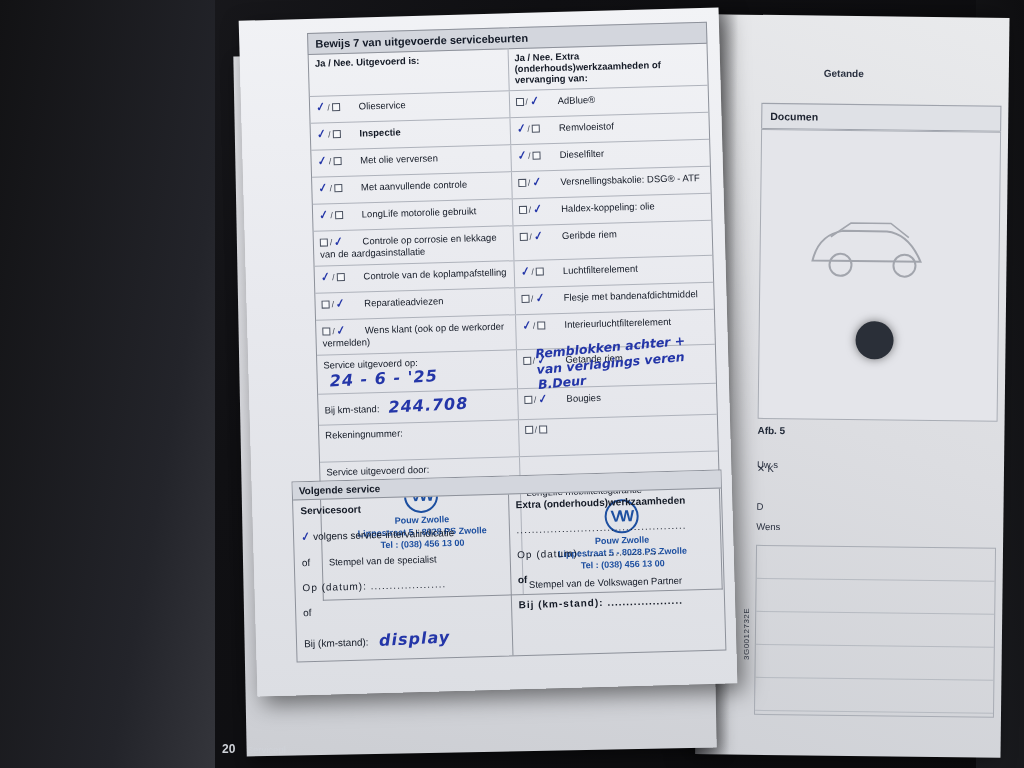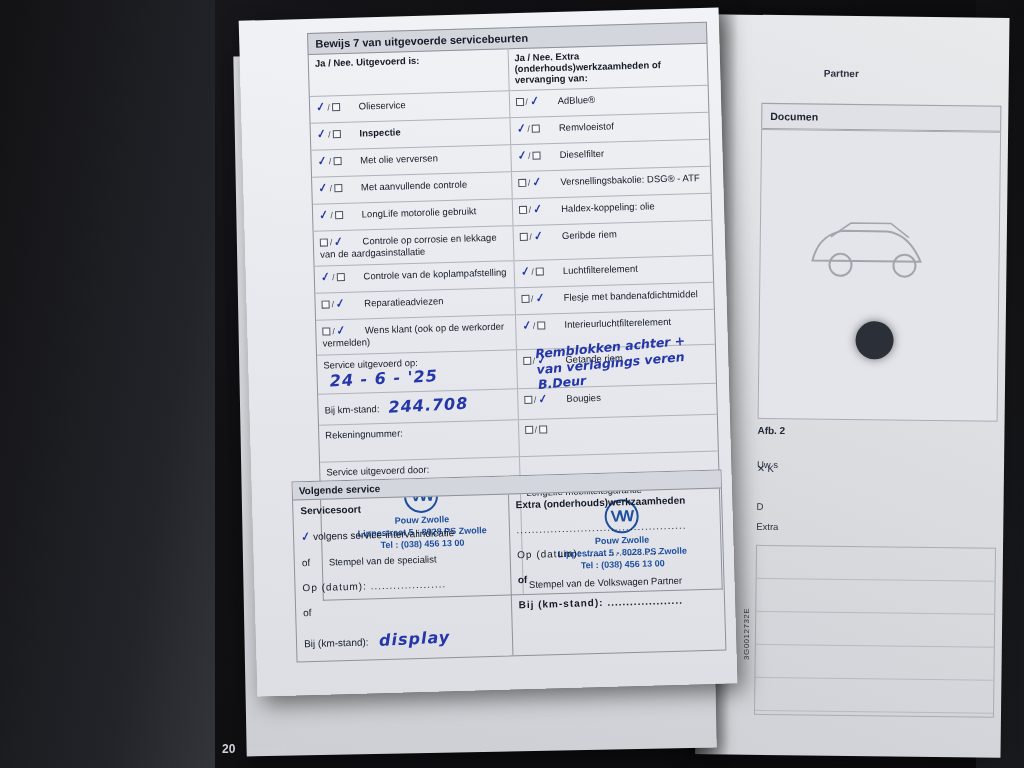--- a/index.html
+++ b/index.html
@@ -167,38 +167,38 @@
 <body>
 
 <div class="photo">
 
   <div class="side-dark-left"></div>
   <div class="side-dark-right"></div>
 
   <div class="page-right">
     <div class="gutter-shadow"></div>
 
-    <div style="position:absolute;left:120px;top:52px;font-size:10px;color:#2a3140;font-weight:bold">Partner</div>
+    <div style="position:absolute;left:120px;top:52px;font-size:10px;color:#2a3140;font-weight:bold">Getande</div>
 
     <div class="doc-tab">Documen</div>
     <div class="doc-box">
       <svg class="car-sketch" viewBox="0 0 150 110">
         <path d="M12 70 q6 -26 30 -30 l44 0 q22 2 34 30 z" fill="none" stroke="#6d727c" stroke-width="2"></path>
         <circle cx="40" cy="74" r="11" fill="none" stroke="#6d727c" stroke-width="2"></circle>
         <circle cx="104" cy="74" r="11" fill="none" stroke="#6d727c" stroke-width="2"></circle>
         <path d="M30 46 l20 -14 l40 0 l18 14" fill="none" stroke="#6d727c" stroke-width="1.6"></path>
       </svg>
       <div style="position:absolute;left:96px;top:190px;width:38px;height:38px;border-radius:50%;background:#2a2f38;box-shadow:0 0 10px rgba(0,0,0,.5)"></div>
     </div>
 
-    <div class="afb-label">Afb. 2</div>
+    <div class="afb-label">Afb. 5</div>
     <div class="right-line" style="top:444px">Uw s</div>
     <div class="right-line" style="top:448px">✕ K</div>
     <div class="right-line" style="top:486px">D</div>
-    <div class="right-line" style="top:506px">Extra</div>
+    <div class="right-line" style="top:506px">Wens</div>
 
     <div class="right-grid">
       <div></div>
       <div></div>
       <div></div>
       <div></div>
       <div></div>
     </div>
   </div>
 

